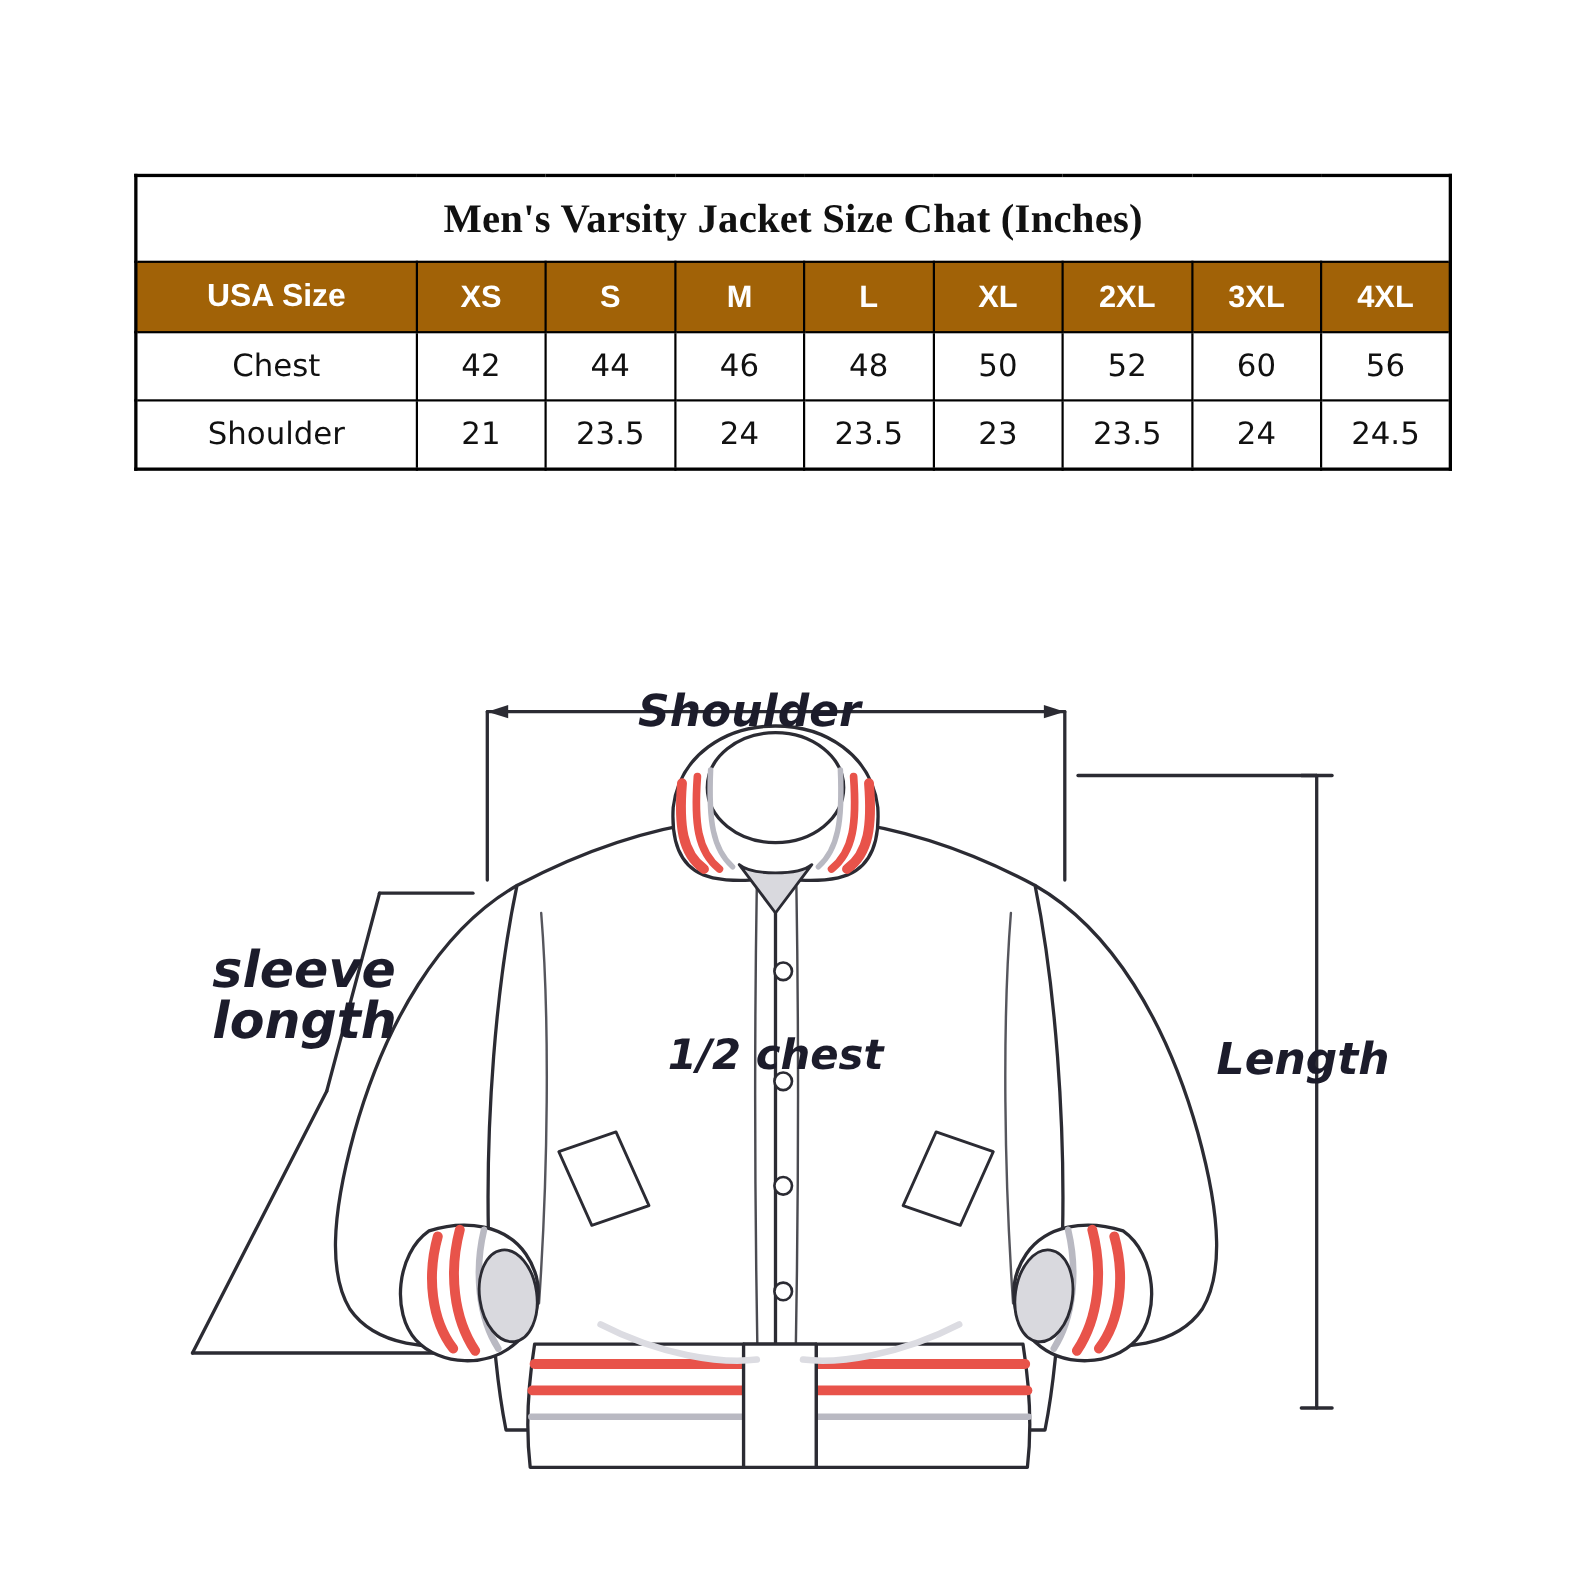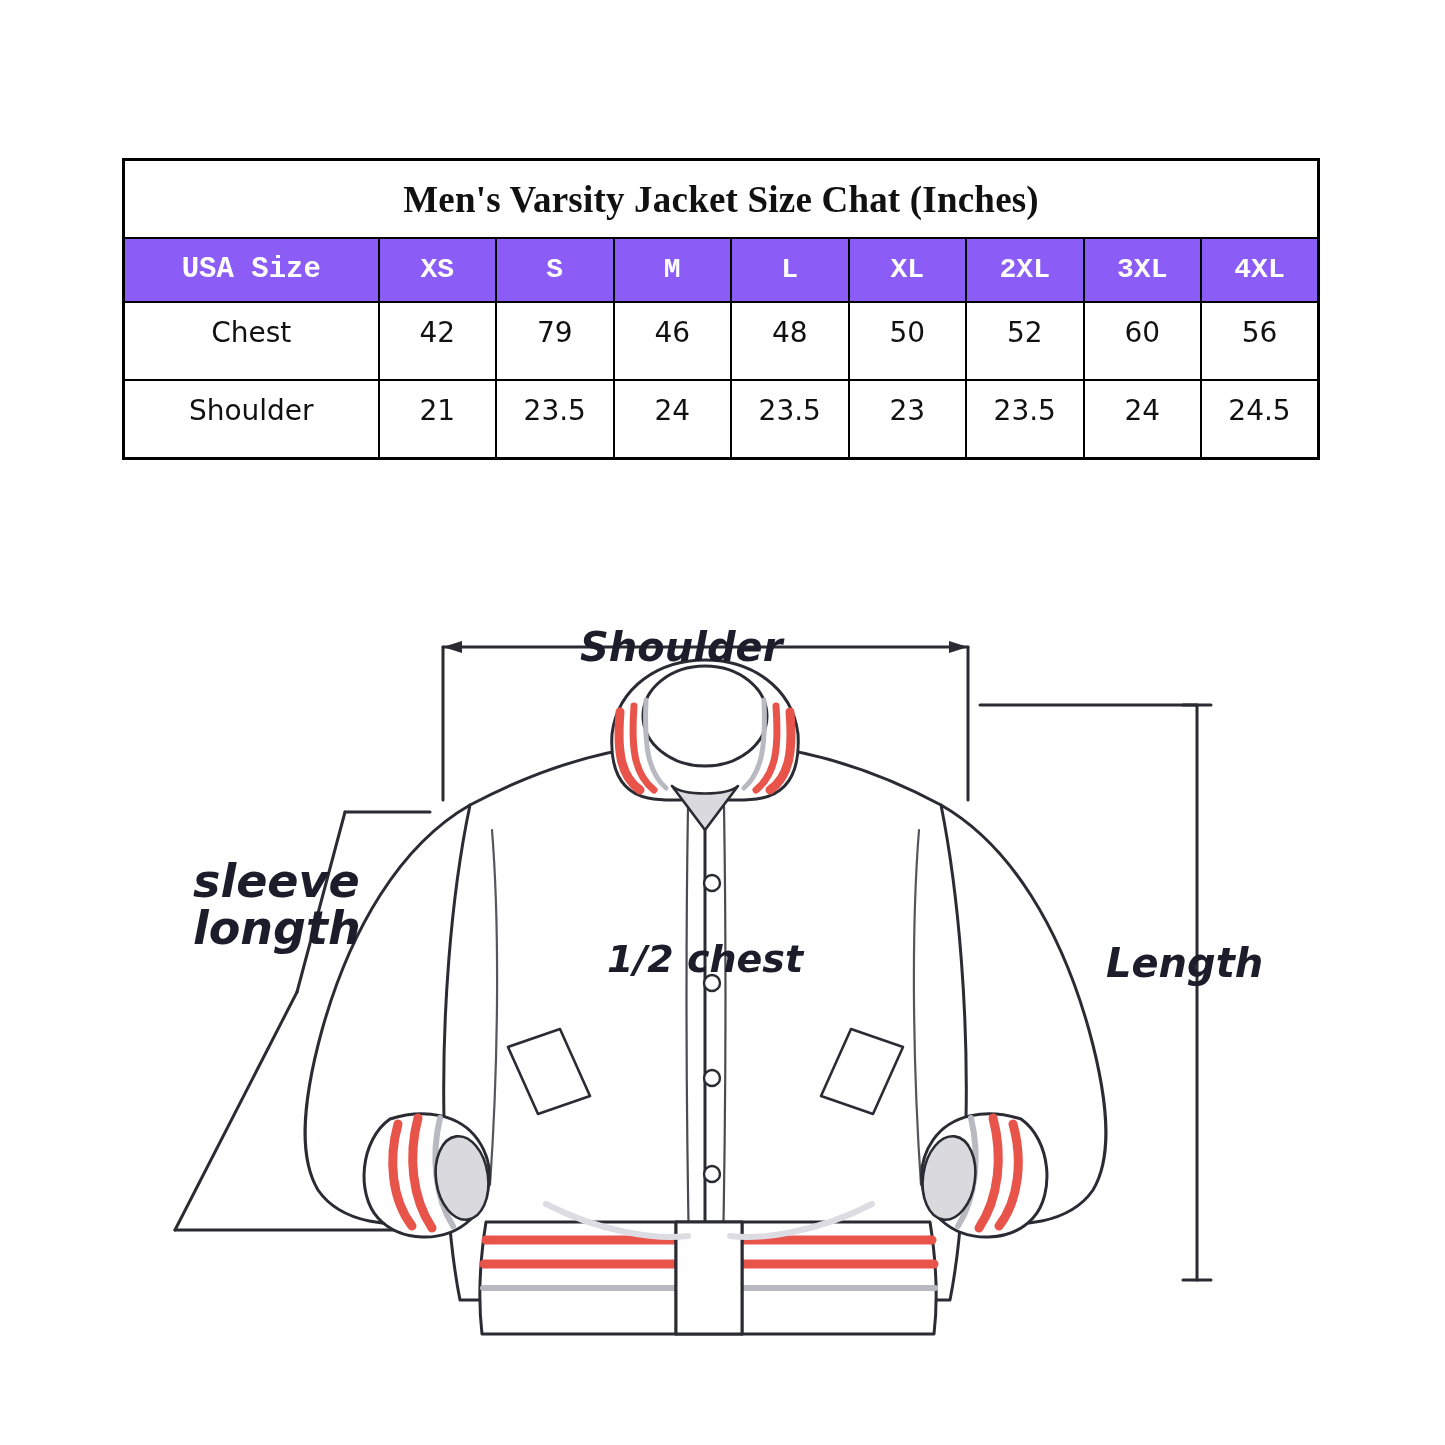--- a/index.html
+++ b/index.html
@@ -35,34 +35,34 @@
   }
   .chart-title {
     font-family: "Liberation Serif", serif;
     font-weight: bold;
     font-size: 37px;
     color: #111;
     padding: 17px 0 16px 0;
     letter-spacing: 0.2px;
   }
   .hdr-row th {
-    background: #8b5cf6;
+    background: #a16207;
     color: #ffffff;
     font-weight: bold;
     font-size: 28px;
     padding: 14px 0 15px 0;
-    font-family: Liberation Mono, monospace;
+    font-family: Liberation Sans, sans-serif;
   }
   .hdr-row th.first-col {
     font-size: 29px;
   }
   .body-row td {
     font-size: 28px;
     color: #111;
-    padding: 13px 0 30px 0;
+    padding: 13px 0 14px 0;
     background: #ffffff;
     font-family: "DejaVu Sans", sans-serif;
   }
   .body-row td.first-col {
     font-size: 28px;
   }
   col.c-label { width: 255px; }
   col.c-val { width: 117.5px; }
 
   
@@ -116,21 +116,21 @@
         <th>L</th>
         <th>XL</th>
         <th>2XL</th>
         <th>3XL</th>
         <th>4XL</th>
       </tr>
 
       <tr class="body-row">
         <td class="first-col">Chest</td>
         <td>42</td>
-        <td>79</td>
+        <td>44</td>
         <td>46</td>
         <td>48</td>
         <td>50</td>
         <td>52</td>
         <td>60</td>
         <td>56</td>
       </tr>
 
 
       <tr class="body-row">

